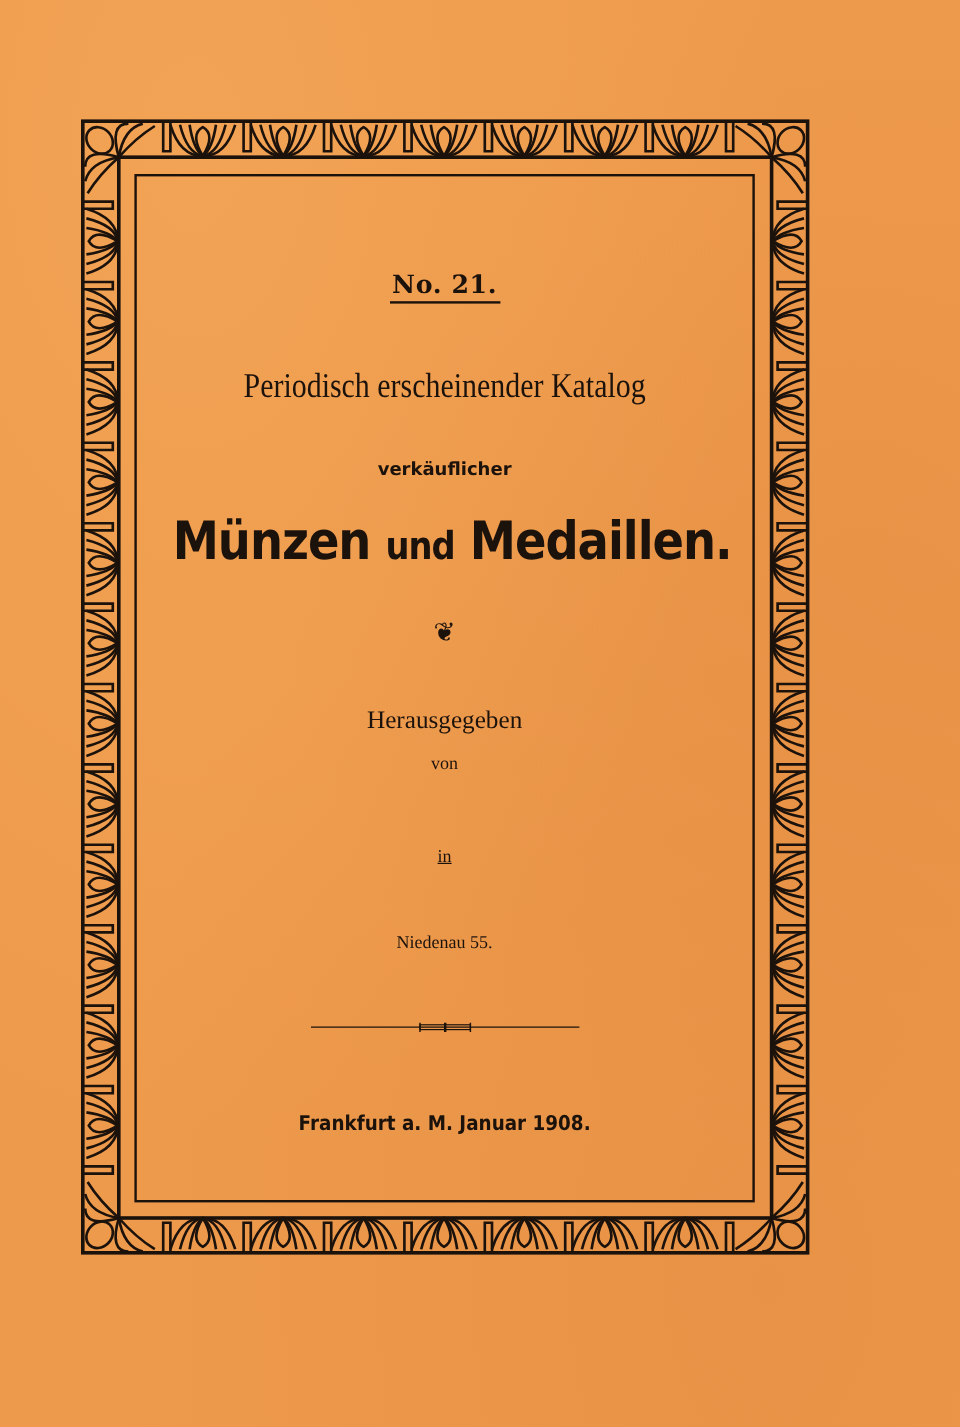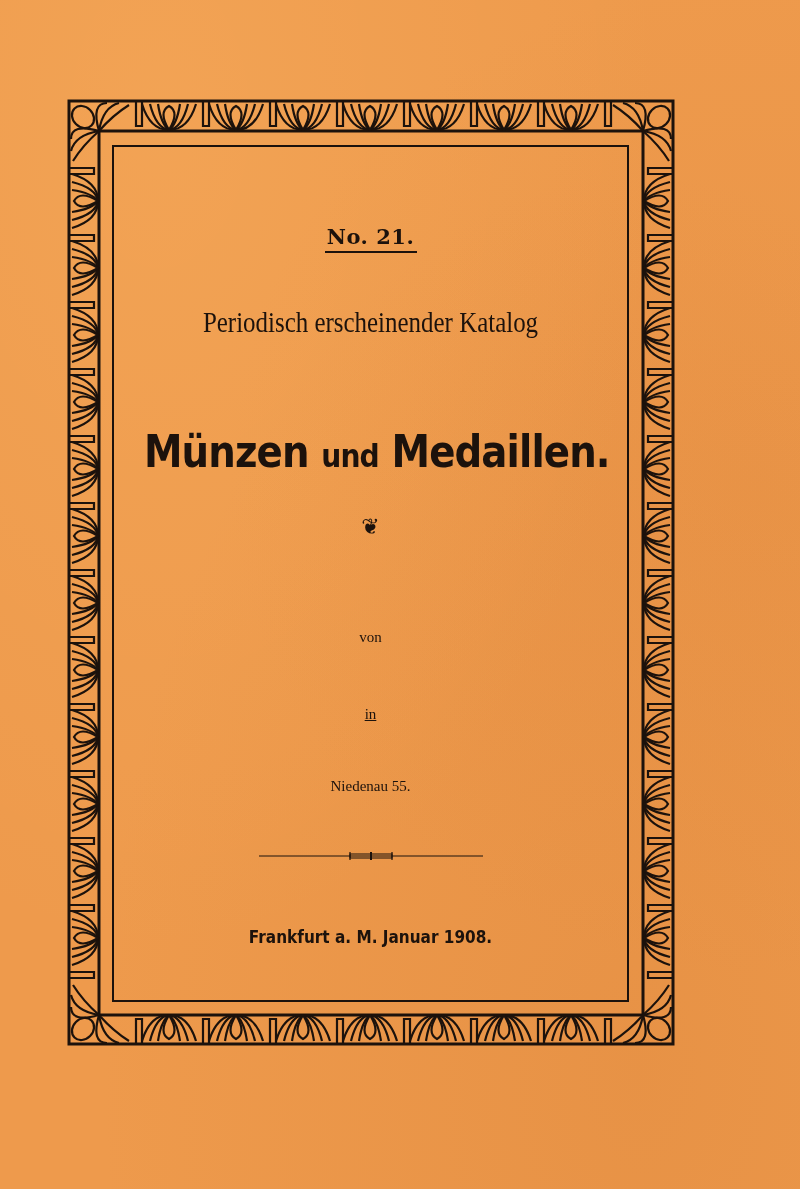--- a/index.html
+++ b/index.html
@@ -158,29 +158,31 @@
         <path d="M0,0 Q-16,14 -26,30"></path>
     </g>
   </g>
 </svg>
 
 <div class="content">
   <div class="line no">No. 21.</div>
   <div class="no-rule"></div>
 
   <div class="line periodisch">Periodisch erscheinender Katalog</div>
+  <div class="line verk">verkäuflicher</div>
 
   <div class="line munzen">
     <span>Münzen</span>
     <span class="und">und</span>
     <span>Medaillen.</span>
   </div>
 
   <div class="line orn">❦</div>
 
+  <div class="line heraus">Herausgegeben</div>
   <div class="line von">von</div>
   <div class="line in">in</div>
   <div class="line niedenau">Niedenau 55.</div>
 
   <svg class="divider" viewBox="0 0 224 8" width="224" height="8">
     <line x1="0" y1="4" x2="224" y2="4" stroke="#1c120c" stroke-width="1"></line>
     <rect x="91" y="2" width="42" height="4" fill="none" stroke="#1c120c" stroke-width="1"></rect>
     <line x1="91" y1="0" x2="91" y2="8" stroke="#1c120c" stroke-width="1.2"></line>
     <line x1="133" y1="0" x2="133" y2="8" stroke="#1c120c" stroke-width="1.2"></line>
     <line x1="112" y1="0" x2="112" y2="8" stroke="#1c120c" stroke-width="2"></line>

